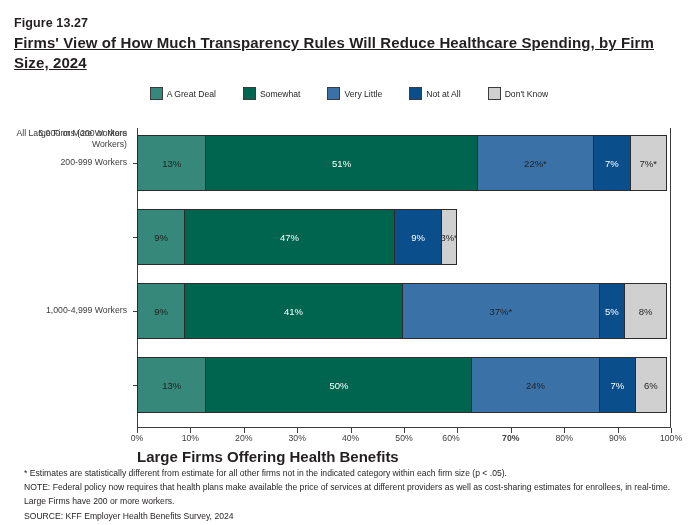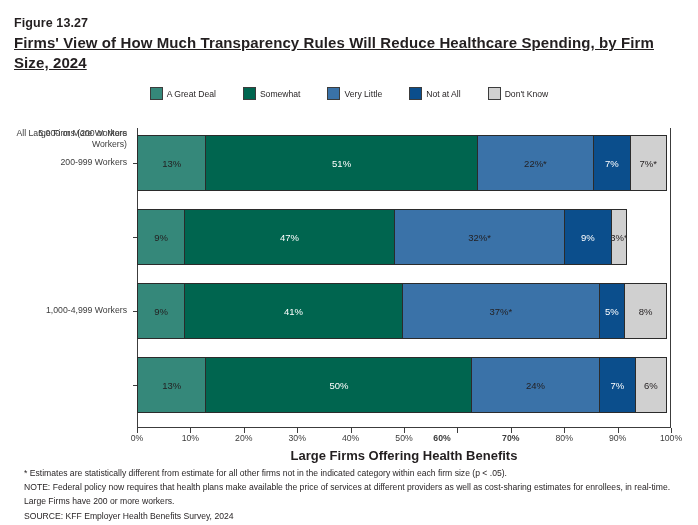--- a/index.html
+++ b/index.html
@@ -178,22 +178,22 @@
     transform: translateX(-50%);
     font-size: 8.7px;
     color: #3c3c3c;
     white-space: nowrap;
   }
   .xaxis-title {
     position: absolute;
     left: 137px;
     top: 328px;
     width: 534px;
-    text-align: center;
-    font-size: 13px;
+    text-align: left;
+    font-size: 15px;
     font-weight: bold;
     color: #231f20;
   }
 
   
   .footnotes {
     position: absolute;
     left: 10px;
     top: 466px;
     width: 678px;
@@ -263,23 +263,20 @@
         <div class="seg" style="width: 37.38px; background: rgb(208, 208, 208); color: rgb(35, 31, 32);">
           <span class="seg-label">7%*</span>
         </div>
       </div>
       <div class="row">
         <div class="seg" style="width: 48.06px; background: rgb(53, 136, 122); color: rgb(35, 31, 32);">
           <span class="seg-label">9%</span>
         </div>
         <div class="seg" style="width: 211px; background: rgb(0, 101, 79); color: rgb(255, 255, 255);">
           <span class="seg-label">47%</span>
-        </div>
-        <div class="seg" style="width: 170.88px; background: rgb(58, 114, 168); color: rgb(35, 31, 32);">
-          <span class="seg-label">32%*</span>
         </div>
         <div class="seg" style="width: 48.06px; background: rgb(11, 78, 140); color: rgb(255, 255, 255);">
           <span class="seg-label">9%</span>
         </div>
         <div class="seg" style="width: 16.02px; background: rgb(208, 208, 208); color: rgb(35, 31, 32);">
           <span class="seg-label">3%*</span>
         </div>
       </div>
       <div class="row">
         <div class="seg" style="width: 48.06px; background: rgb(53, 136, 122); color: rgb(35, 31, 32);">
@@ -329,21 +326,21 @@
       <div class="xtick" style="left: 480.6px;"></div>
       <div class="xtick" style="left: 534px;"></div>
     </div>
   <div class="xlabels" id="xlabels">
       <div class="xlabel" style="left: 0px;">0%</div>
       <div class="xlabel" style="left: 53.4px;">10%</div>
       <div class="xlabel" style="left: 106.8px;">20%</div>
       <div class="xlabel" style="left: 160.2px;">30%</div>
       <div class="xlabel" style="left: 213.6px;">40%</div>
       <div class="xlabel" style="left: 267px;">50%</div>
-      <div class="xlabel" style="left: 305px; font-weight: bold;">60%</div>
+      <div class="xlabel" style="left: 314px;">60%</div>
       <div class="xlabel" style="left: 373.8px; font-weight: bold;">70%</div>
       <div class="xlabel" style="left: 427.2px;">80%</div>
       <div class="xlabel" style="left: 480.6px;">90%</div>
       <div class="xlabel" style="left: 534px;">100%</div>
     </div>
   <div class="xaxis-title">Large Firms Offering Health Benefits</div>
 </div>
 
 <div class="footnotes" id="footnotes">
     <div class="footnote-line">* Estimates are statistically different from estimate for all other firms not in the indicated category within each firm size (p &lt; .05).</div>

